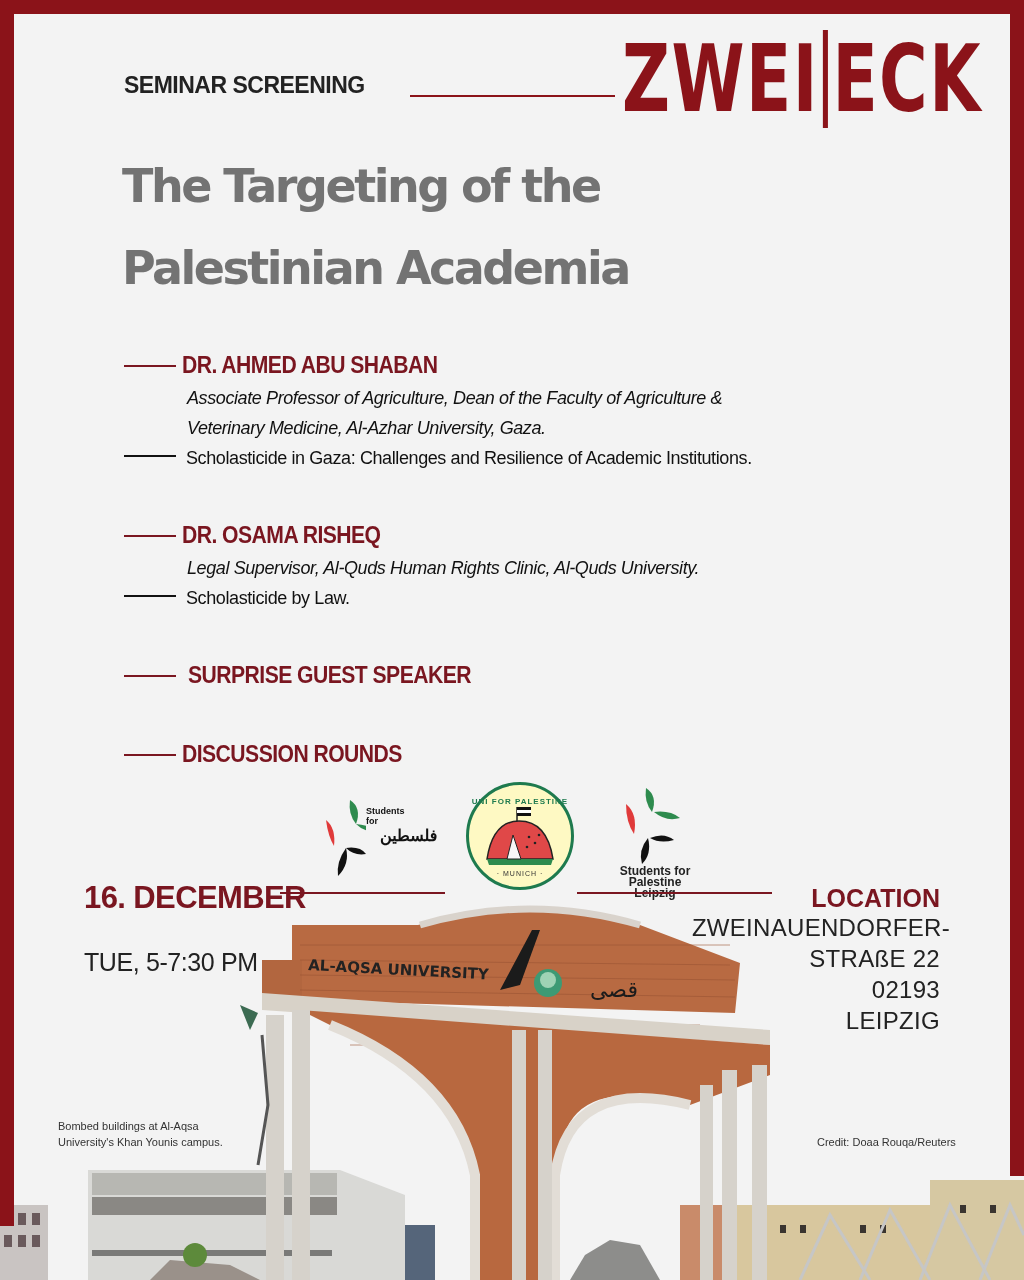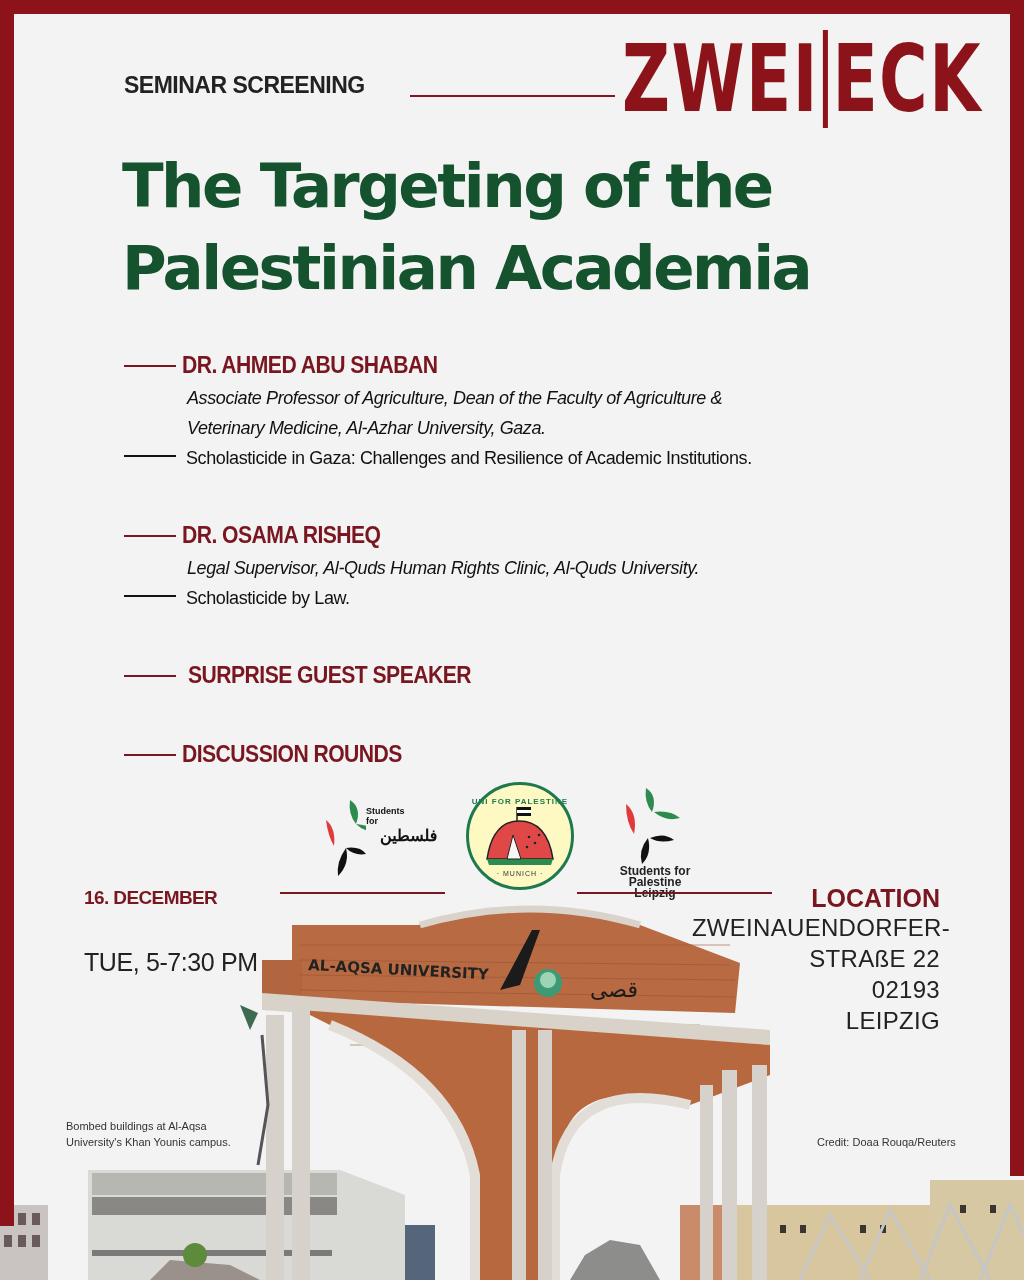--- a/index.html
+++ b/index.html
@@ -29,21 +29,21 @@
       letter-spacing: 2px; white-space: nowrap;
     }
     .brand .bar {
       display: inline-block; width: 7px; height: 98px; background: #8b1319;
       vertical-align: top; margin: 0 6px; position: relative; top: 2px;
     }
 
     .title {
       position: absolute; left: 122px; top: 145px; width: 800px;
       font-family: "DejaVu Sans", sans-serif; font-weight: bold;
-      font-size: 61px; line-height: 82px; color: #14532d; letter-spacing: -2.5px;
+      font-size: 46px; line-height: 82px; color: #737373; letter-spacing: -2.5px;
     }
 
     .speaker { position: absolute; left: 124px; }
     .rule-red { display: inline-block; width: 52px; height: 2px; background: #7a1620; vertical-align: middle; margin-right: 6px; position: relative; top: -3px; }
     .rule-dark { display: inline-block; width: 52px; height: 2px; background: #111; vertical-align: middle; margin-right: 10px; position: relative; top: -3px; }
     .sp-name {
       font-size: 23px; font-weight: bold; color: #7a1620; letter-spacing: -0.6px;
       display: inline-block; transform: scaleX(0.92); transform-origin: left center;
     }
     .sp-role {
@@ -62,30 +62,30 @@
     }
     .logo-uni .arc-top { position: absolute; left: 0; top: 12px; width: 100%; text-align: center; font-size: 8px; font-weight: bold; color: #1e7a4e; letter-spacing: 1px; }
     .logo-uni .arc-bot { position: absolute; left: 0; bottom: 10px; width: 100%; text-align: center; font-size: 7px; color: #333; letter-spacing: 1px; }
     .logo-leip { position: absolute; left: 300px; top: 2px; width: 110px; height: 108px; }
     .logo-leip .txt { position: absolute; left: 0; top: 84px; width: 110px; text-align: center; font-size: 12px; font-weight: bold; color: #222; line-height: 11px; }
 
     .rule-left { position: absolute; left: 280px; top: 892px; width: 165px; height: 2px; background: #7a1620; }
     .rule-right { position: absolute; left: 577px; top: 892px; width: 195px; height: 2px; background: #7a1620; }
 
     .date { position: absolute; left: 84px; top: 884px; }
-    .date-main { font-size: 19px; font-weight: bold; color: #7a1620; letter-spacing: -0.6px; line-height: 28px; }
+    .date-main { font-size: 31px; font-weight: bold; color: #7a1620; letter-spacing: -0.6px; line-height: 28px; }
     .date-time { font-size: 25px; color: #222; line-height: 28px; letter-spacing: -0.4px; margin-top: 36px; }
 
     .loc { position: absolute; right: 84px; top: 884px; text-align: right; }
     .loc-head { font-size: 25px; font-weight: bold; color: #7a1620; line-height: 28px; margin-right: 0px; }
     .loc-line { font-size: 24px; color: #222; line-height: 31px; letter-spacing: 0.3px; }
 
     .photo { position: absolute; left: 0; top: 905px; width: 1024px; height: 375px; }
 
-    .caption-left { position: absolute; left: 66px; top: 1118px; font-size: 11px; color: #333; line-height: 16px; }
+    .caption-left { position: absolute; left: 58px; top: 1118px; font-size: 11px; color: #333; line-height: 16px; }
     .caption-right { position: absolute; left: 817px; top: 1136px; font-size: 11px; color: #333; }
   </style>
 </head>
 <body>
 
 <div class="frame">
 
   <svg class="photo" viewBox="0 0 1024 375" preserveAspectRatio="none">
 
     <rect x="0" y="300" width="48" height="75" fill="#c9c4c2"></rect>

